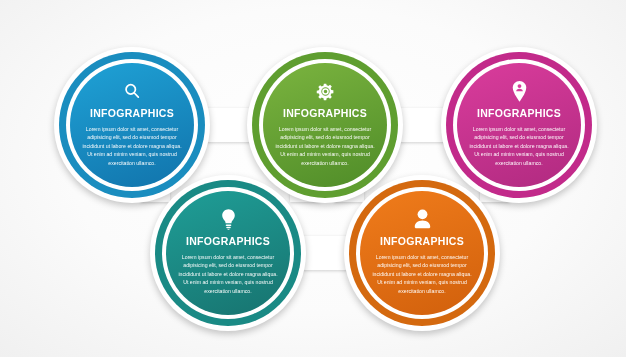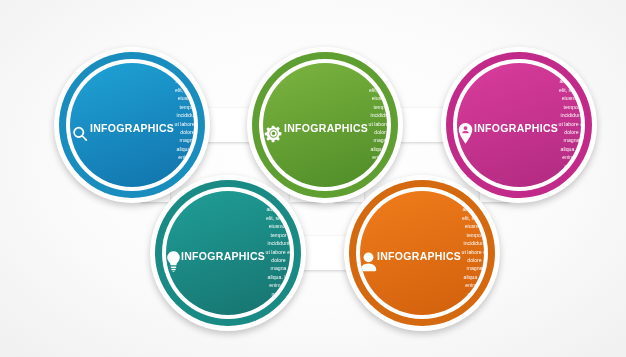--- a/index.html
+++ b/index.html
@@ -57,20 +57,21 @@
     border-radius: 50%;
     background: #ffffff;
   }
   
   .disc {
     position: absolute;
     inset: 16px;
     border-radius: 50%;
     overflow: hidden;
     display: flex;
+    flex-direction: column;
     align-items: center;
   }
   .icon-wrap {
     margin-top: 17px;
     height: 22px;
     display: flex;
     align-items: center;
     justify-content: center;
   }
   .icon-wrap svg { display: block; }

